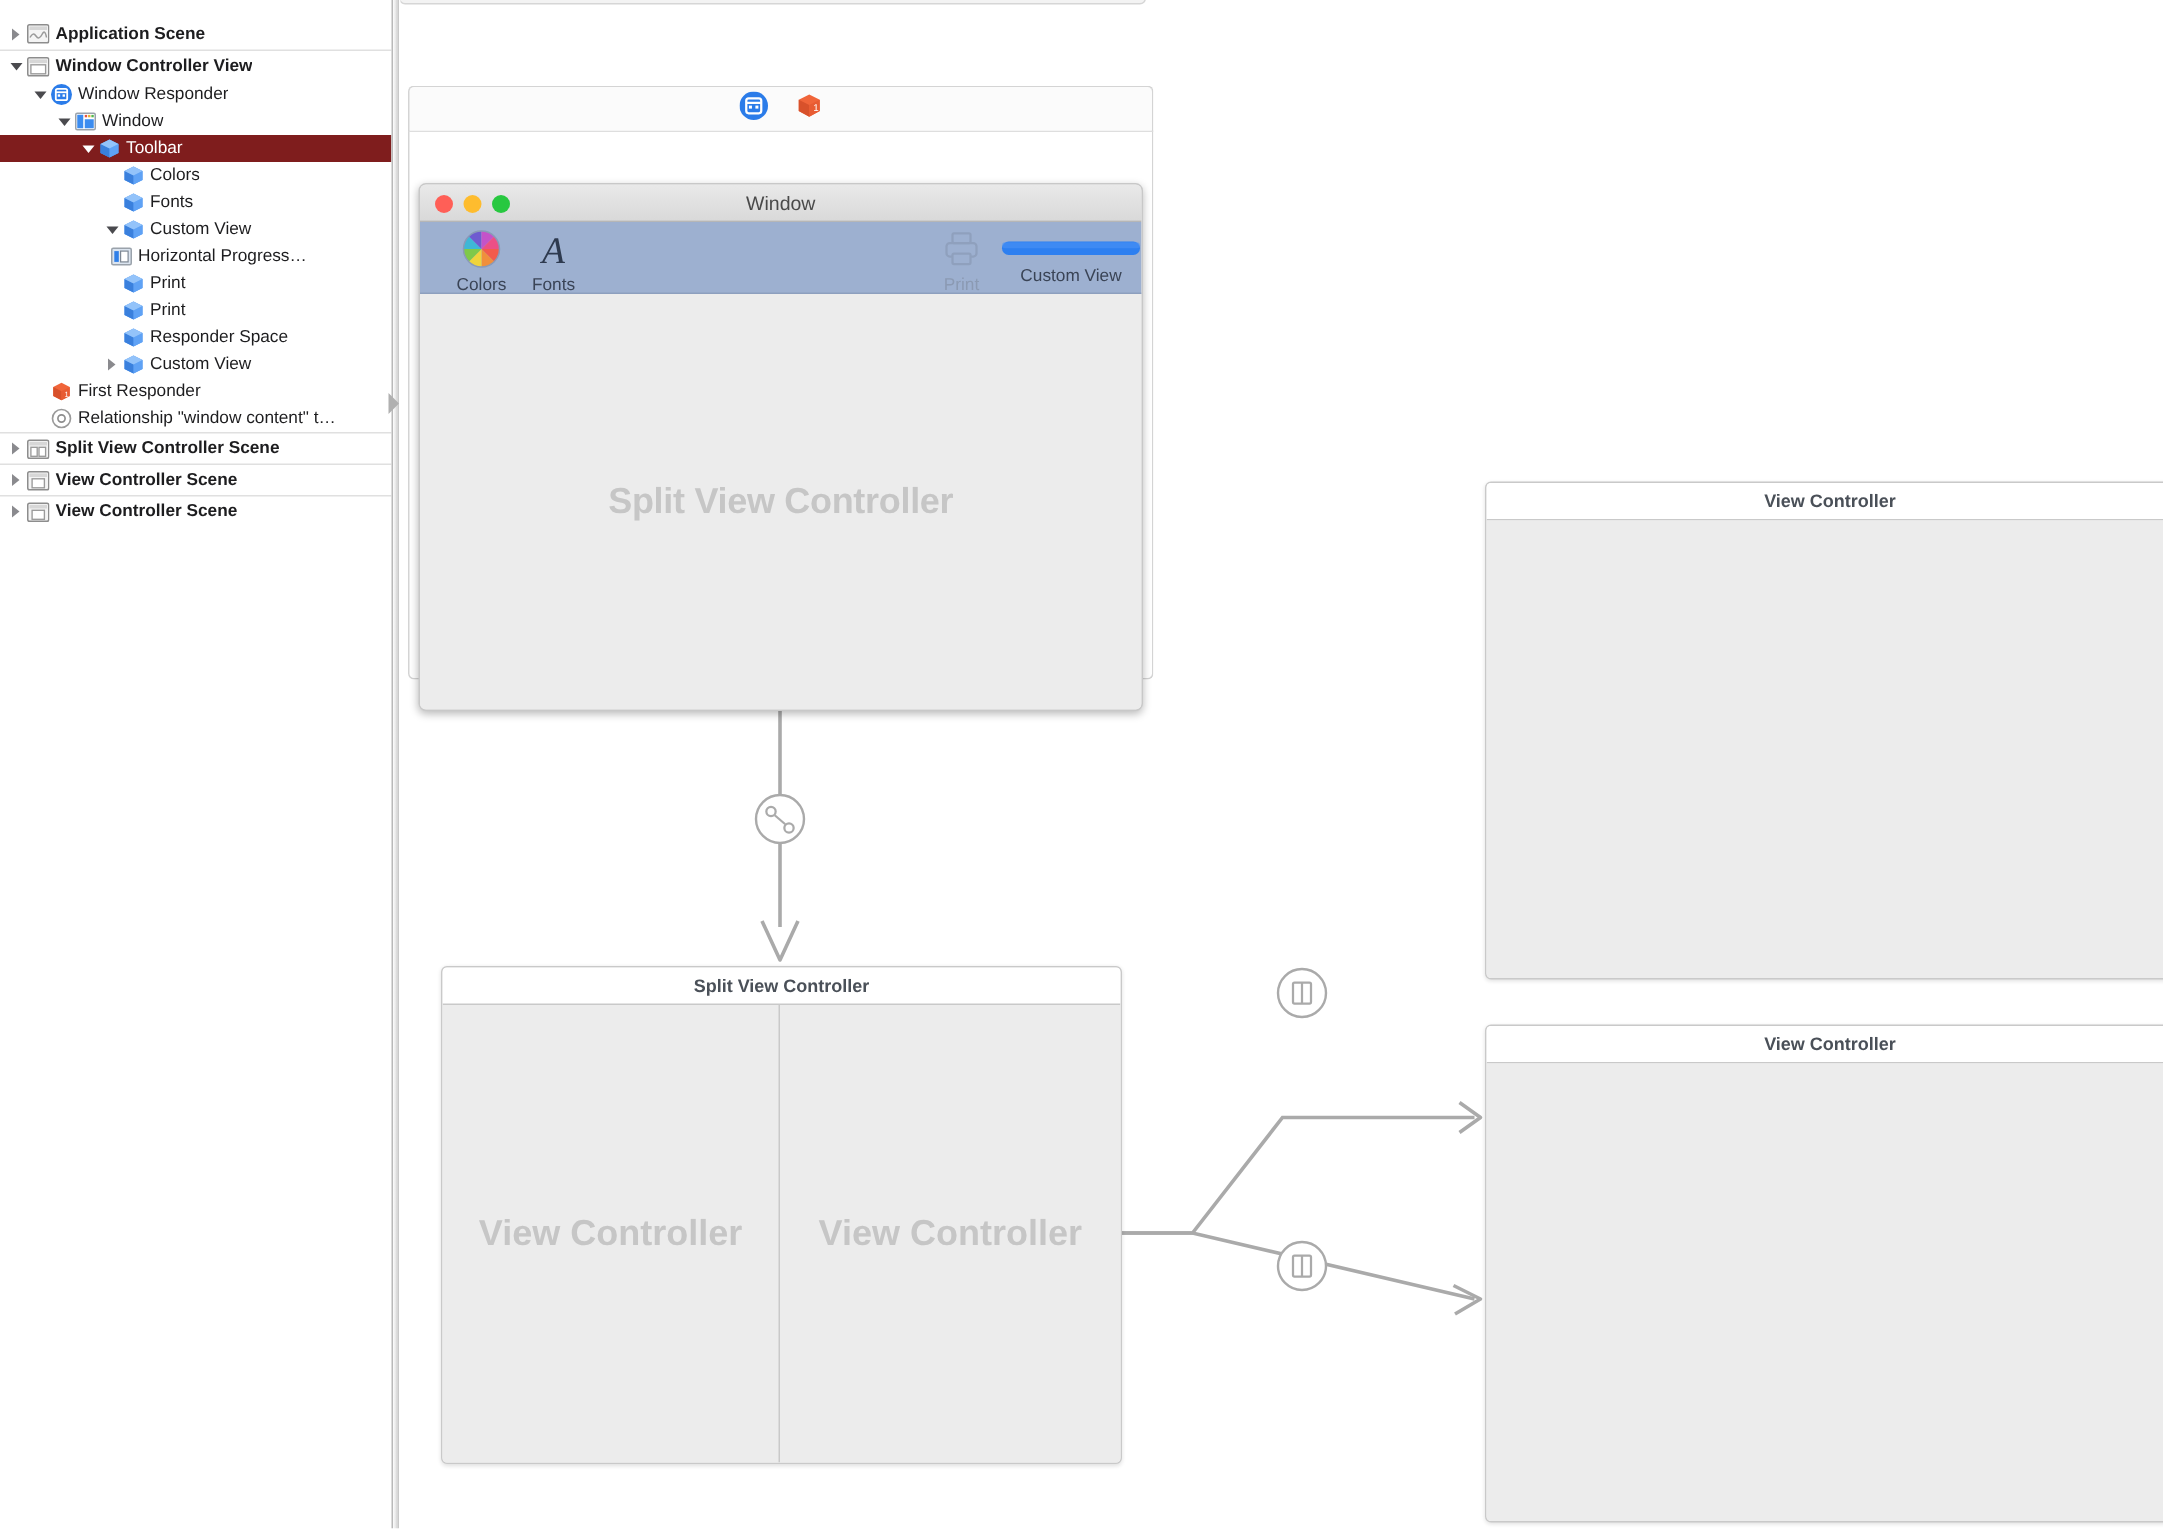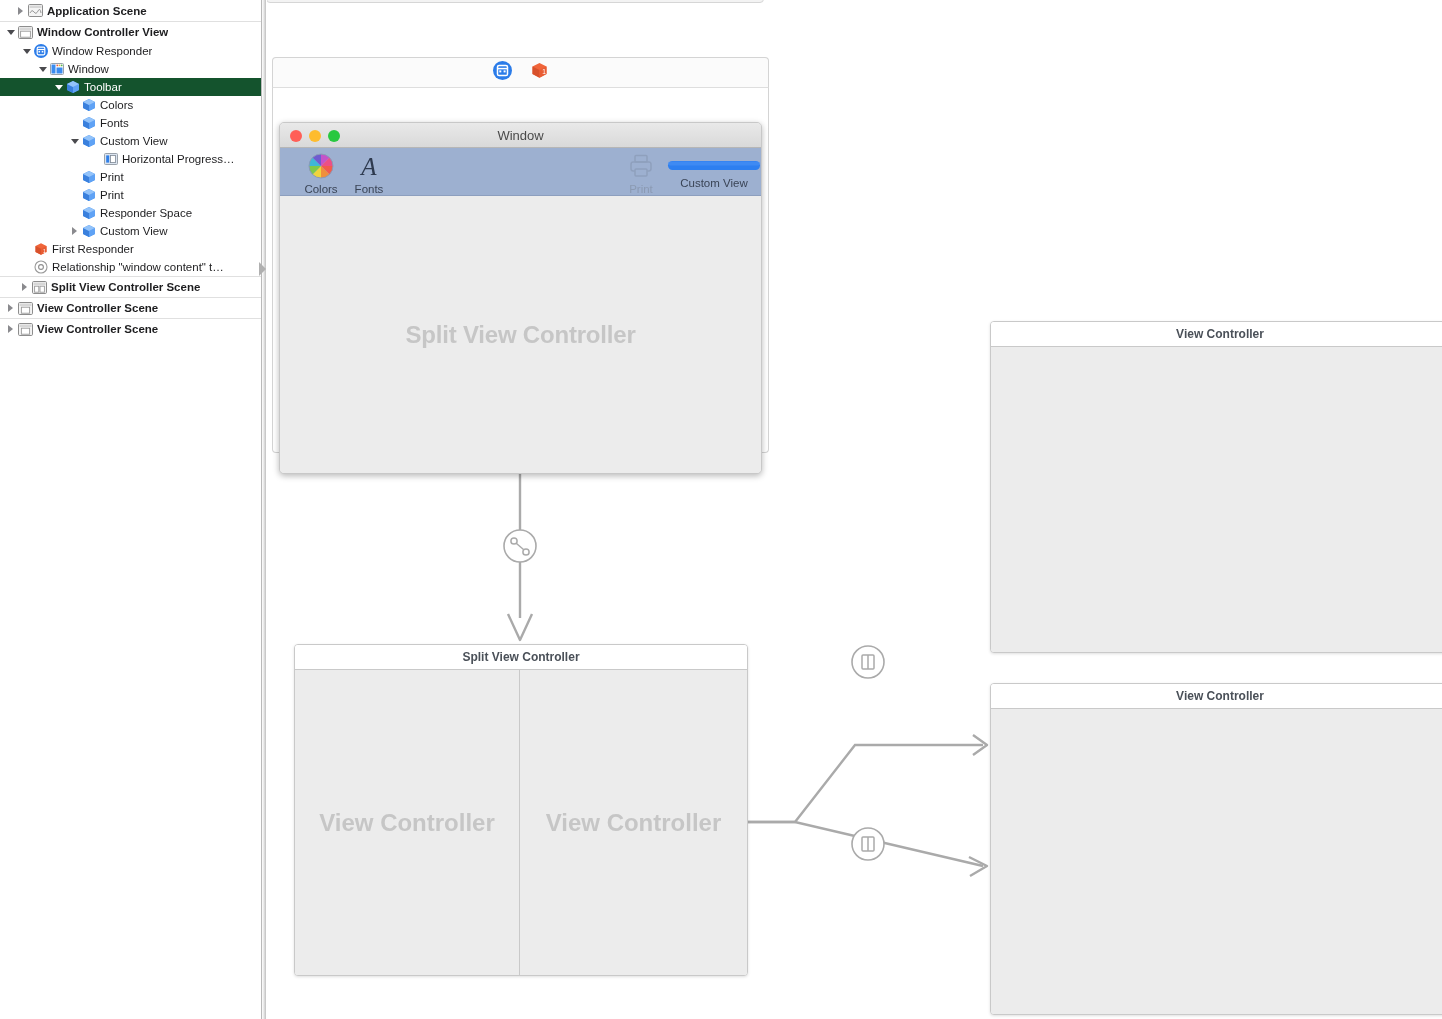--- a/index.html
+++ b/index.html
@@ -25,21 +25,21 @@
     position: relative;
     height: 18px;
     display: flex;
     align-items: center;
     white-space: nowrap;
     font-size: 11.5px;
     color: #1d1d1f;
   }
   .row.sep-top { border-top: 1px solid #e0e0e0; }
   .row.scene { font-weight: bold; height: 21px; }
-  .row.selected { background: #14532d; color: #ffffff; }
+  .row.selected { background: #7f1d1d; color: #ffffff; }
   .twisty {
     width: 11px; height: 11px;
     flex: 0 0 11px;
     position: relative;
     margin-right: 1px;
   }
   .twisty.closed::before {
     content: ""; position: absolute; left: 2px; top: 1.5px;
     border-left: 5.5px solid #8a8a8e;
     border-top: 4px solid transparent;
@@ -195,21 +195,21 @@
   .conn-line { fill: none; stroke: #aaaaaa; stroke-width: 2.4; }
   .badge-circle { fill: #ffffff; stroke: #aaaaaa; stroke-width: 1.6; }
   .badge-art { fill: none; stroke: #aaaaaa; stroke-width: 1.5; }
 </style>
 </head>
 <body>
 
 <div id="root">
 
   <div id="outline">
-      <div class="row scene" style="padding-left: 16px;">
+      <div class="row scene" style="padding-left: 6px; margin-top: 12px;">
         <span class="twisty closed"></span>
         <span class="ico">
           <svg width="15" height="15" viewBox="0 0 15 15">
             <rect x="0.5" y="1.5" width="14" height="12" rx="1.2" fill="#f4f4f4" stroke="#8d8d8d" stroke-width="1"></rect>
             <rect x="1.6" y="2.6" width="11.8" height="2.4" fill="#d7d7d7"></rect>
             <path d="M2 10 Q4 6 6 9 T10 8 T13 10" fill="none" stroke="#9a9a9a" stroke-width="1"></path>
           </svg>
         </span>
         <span class="lbl">Application Scene</span>
       </div>
@@ -292,21 +292,21 @@
         <span class="ico">
           <svg width="14" height="14" viewBox="0 0 14 14">
             <path d="M7 1 L13 4 L13 10 L7 13 L1 10 L1 4 Z" fill="#4a93f0"></path>
             <path d="M1 4 L7 7 L7 13 L1 10 Z" fill="#3a80dd"></path>
             <path d="M7 7 L13 4 L13 10 L7 13 Z" fill="#5fa2f5"></path>
             <path d="M1 4 L7 1 L13 4 L7 7 Z" fill="#93c3fa"></path>
           </svg>
         </span>
         <span class="lbl">Custom View</span>
       </div>
-      <div class="row" style="padding-left: 92px;">
+      <div class="row" style="padding-left: 62px;">
         <span class="twisty"></span>
         <span class="ico">
           <svg width="14" height="14" viewBox="0 0 14 14">
             <rect x="0.5" y="1.5" width="13" height="11" rx="1" fill="#dbe4ef" stroke="#9aa2ab" stroke-width="1"></rect>
             <rect x="2.2" y="3.4" width="3" height="7.2" fill="#2f7fe8"></rect>
             <rect x="6.4" y="3.4" width="5" height="7.2" fill="#ffffff" stroke="#7e8894" stroke-width="0.8"></rect>
           </svg>
         </span>
         <span class="lbl">Horizontal Progress…</span>
       </div>
@@ -373,21 +373,21 @@
       <div class="row" style="padding-left: 22px;">
         <span class="twisty"></span>
         <span class="ico">
           <svg width="14" height="14" viewBox="0 0 14 14">
             <circle cx="7" cy="7" r="6" fill="#ffffff" stroke="#9a9a9a" stroke-width="1.1"></circle>
             <circle cx="7" cy="7" r="2.4" fill="none" stroke="#8d8d8d" stroke-width="1.1"></circle>
           </svg>
         </span>
         <span class="lbl">Relationship "window content" t…</span>
       </div>
-      <div class="row scene sep-top" style="padding-left: 20px;">
+      <div class="row scene sep-top" style="padding-left: 6px;">
         <span class="twisty closed"></span>
         <span class="ico">
           <svg width="15" height="15" viewBox="0 0 15 15">
             <rect x="0.5" y="1.5" width="14" height="12" rx="1.2" fill="#f4f4f4" stroke="#8d8d8d" stroke-width="1"></rect>
             <rect x="1.6" y="2.6" width="11.8" height="2.4" fill="#d7d7d7"></rect>
             <rect x="2.6" y="6.2" width="4.2" height="6" fill="#ffffff" stroke="#9a9a9a" stroke-width="0.9"></rect>
             <rect x="8.0" y="6.2" width="4.4" height="6" fill="#ffffff" stroke="#9a9a9a" stroke-width="0.9"></rect>
           </svg>
         </span>
         <span class="lbl">Split View Controller Scene</span>

